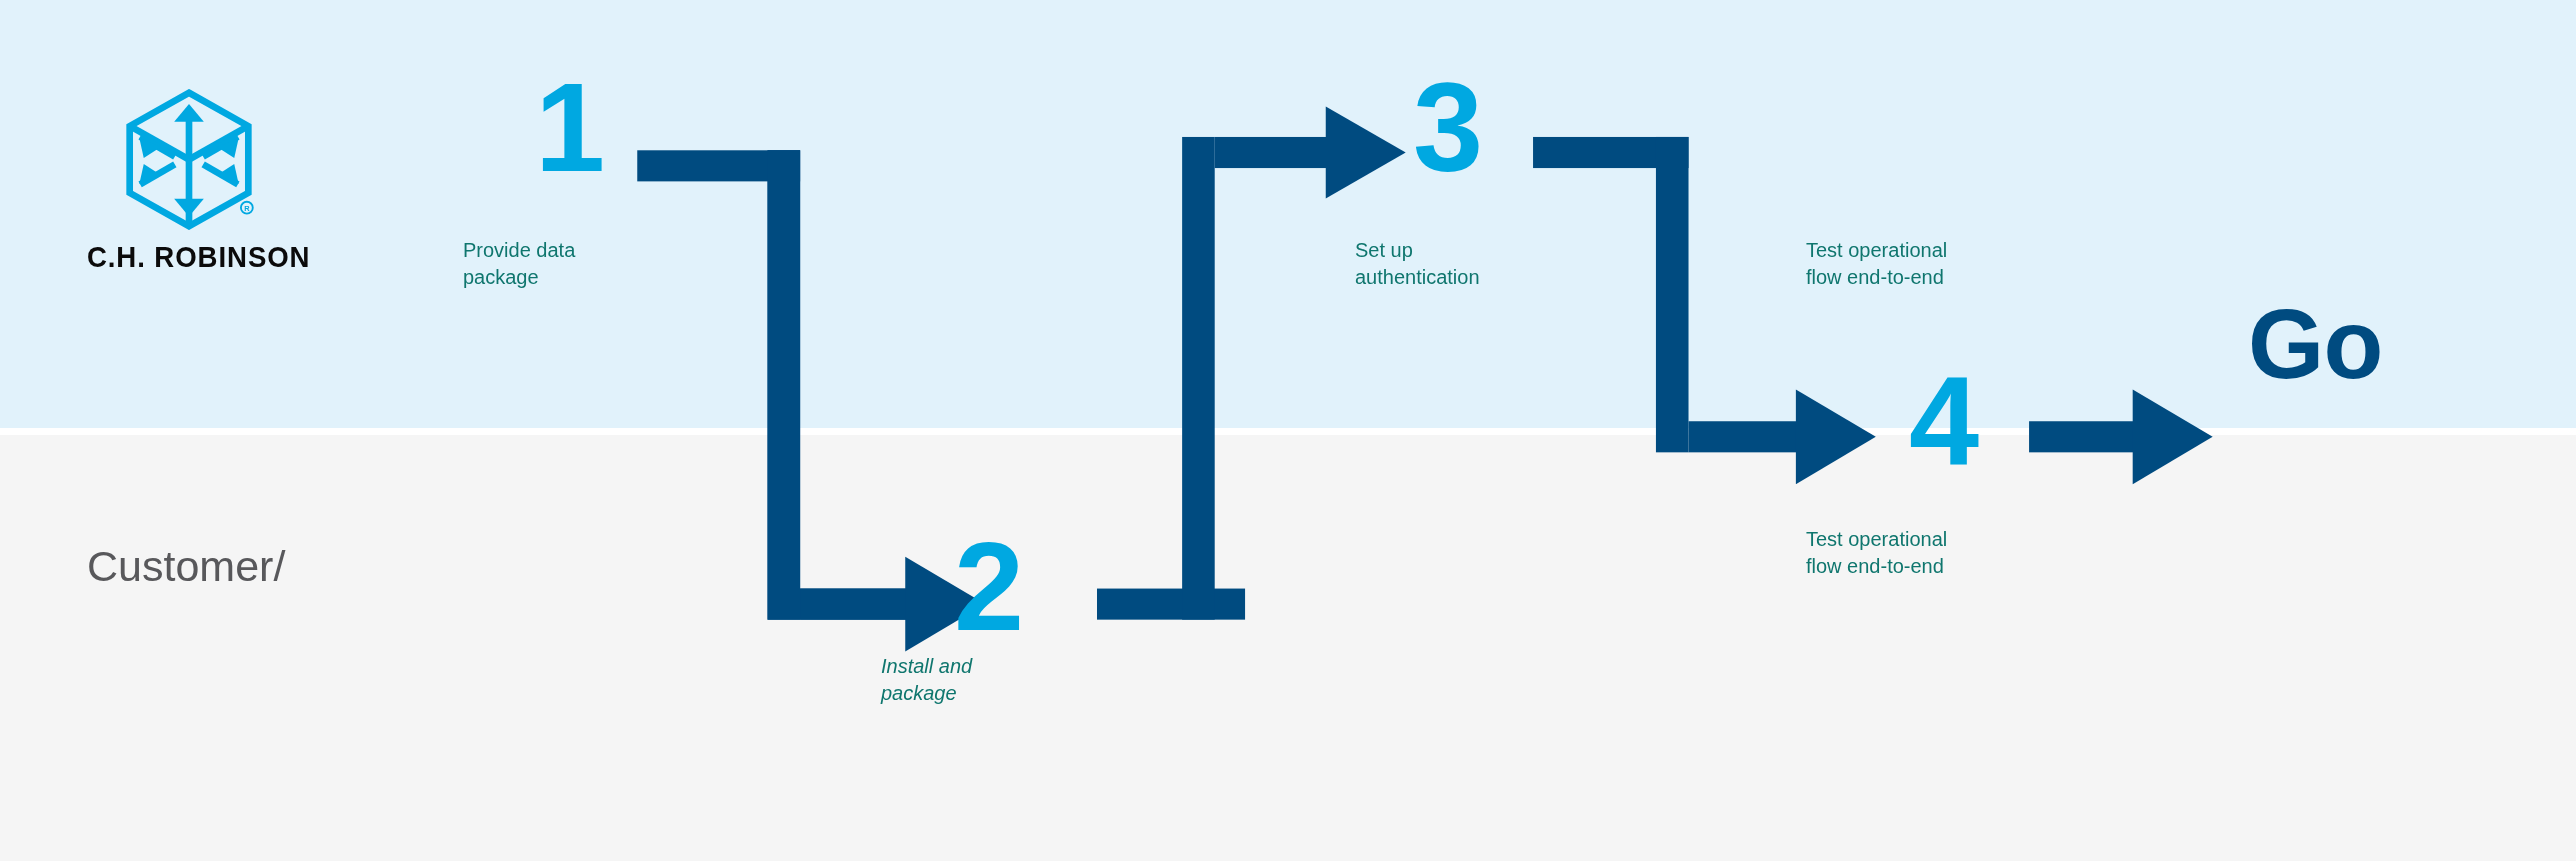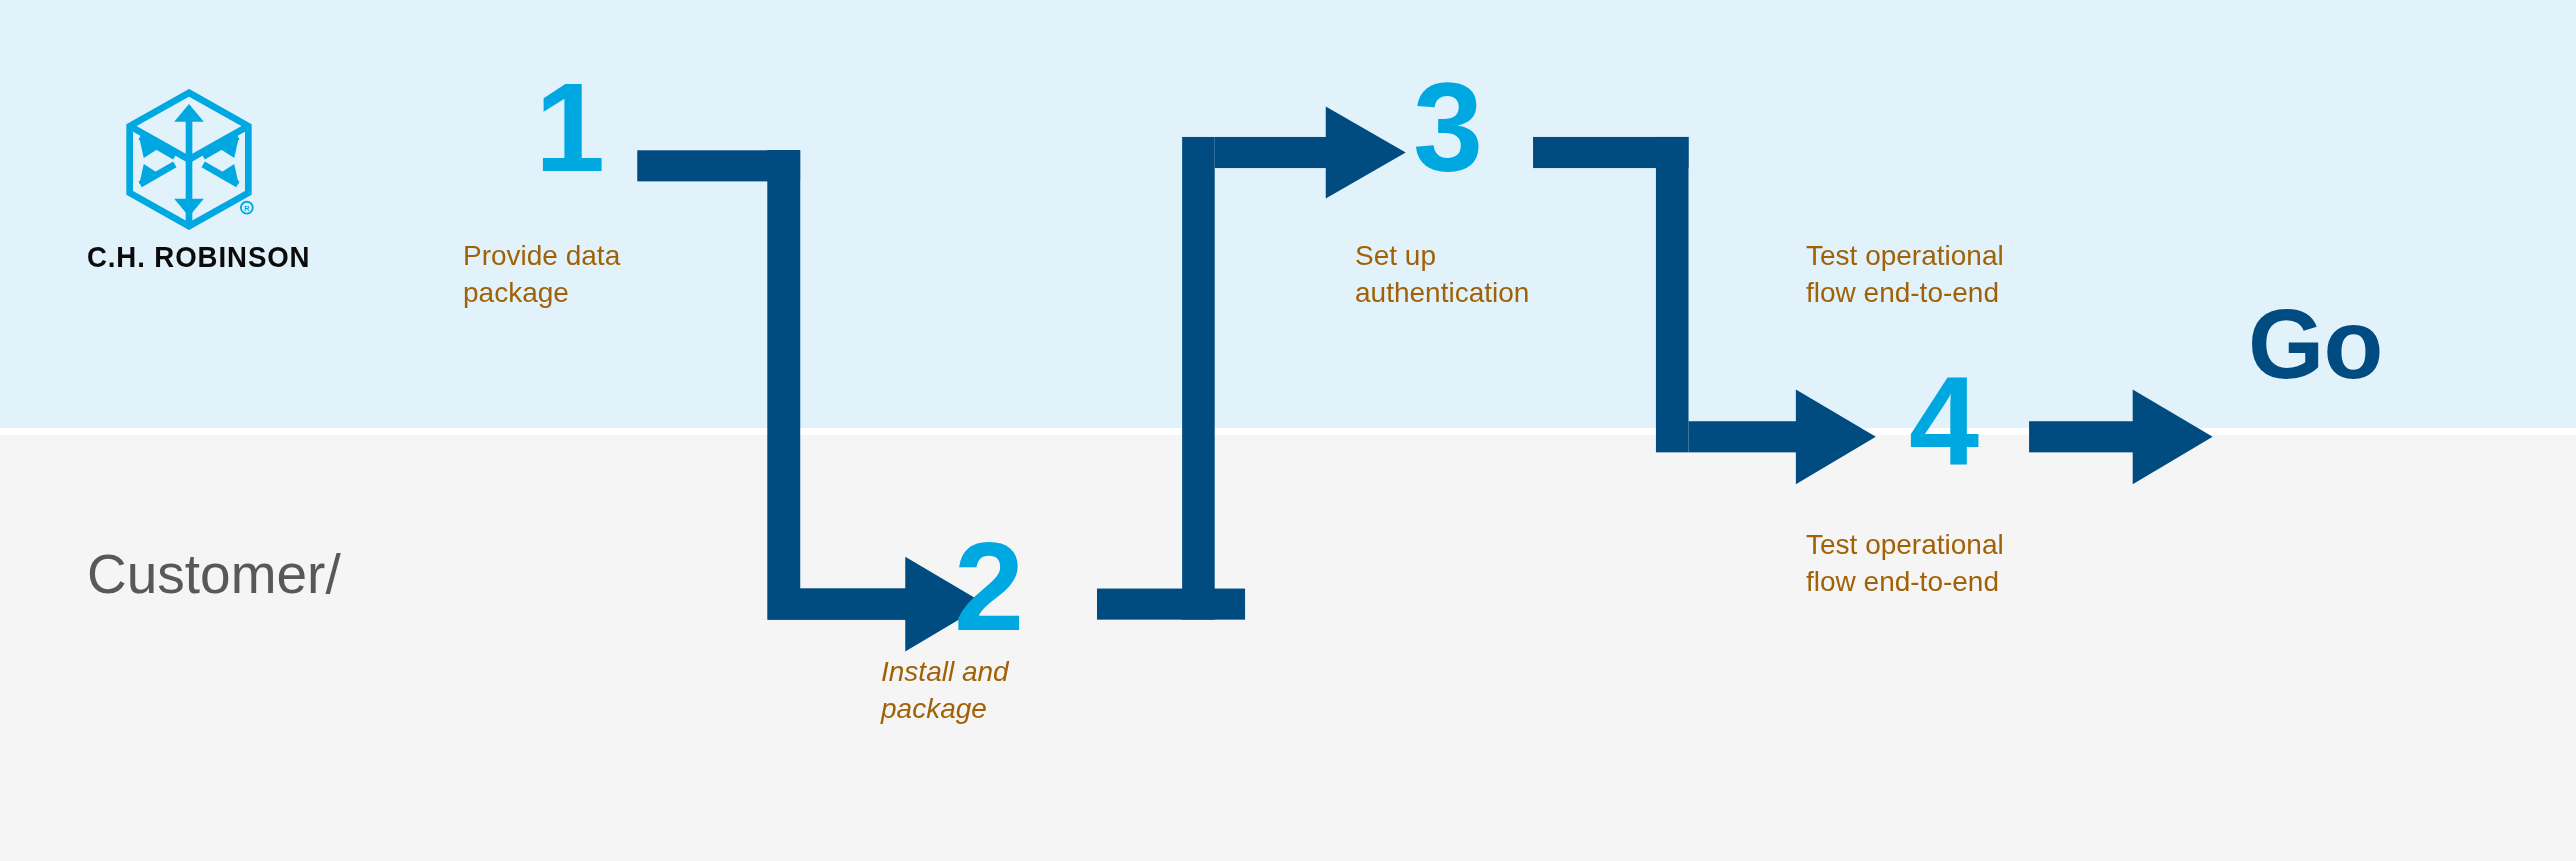--- a/index.html
+++ b/index.html
@@ -71,39 +71,39 @@
     transform: scaleX(0.92);
     transform-origin: center;
     white-space: nowrap;
   }
 
   
   #swimlane-label {
     left: 87px;
     top: 538px;
     width: 341px;
-    font-size: 55px;
+    font-size: 43px;
     line-height: 1.32;
     color: #58585b;
     font-weight: 400;
   }
 
   
   .step-num {
     font-size: 126px;
     line-height: 1;
     font-weight: 700;
     color: #00a8e1;
     letter-spacing: -1.5px;
   }
   
   .step-caption {
-    font-size: 28px;
+    font-size: 20px;
     line-height: 1.33;
-    color: #a16207;
+    color: #0f766e;
     font-weight: 400;
   }
 
   #step1-num { left: 535px; top: 65px; }
   #step1-caption { left: 463px; top: 237px; width: 318px; }
 
   #step2-num { left: 954px; top: 524px; }
   #step2-caption { left: 881px; top: 653px; width: 311px; font-style: italic; }
 
   #step3-num { left: 1413px; top: 65px; }

